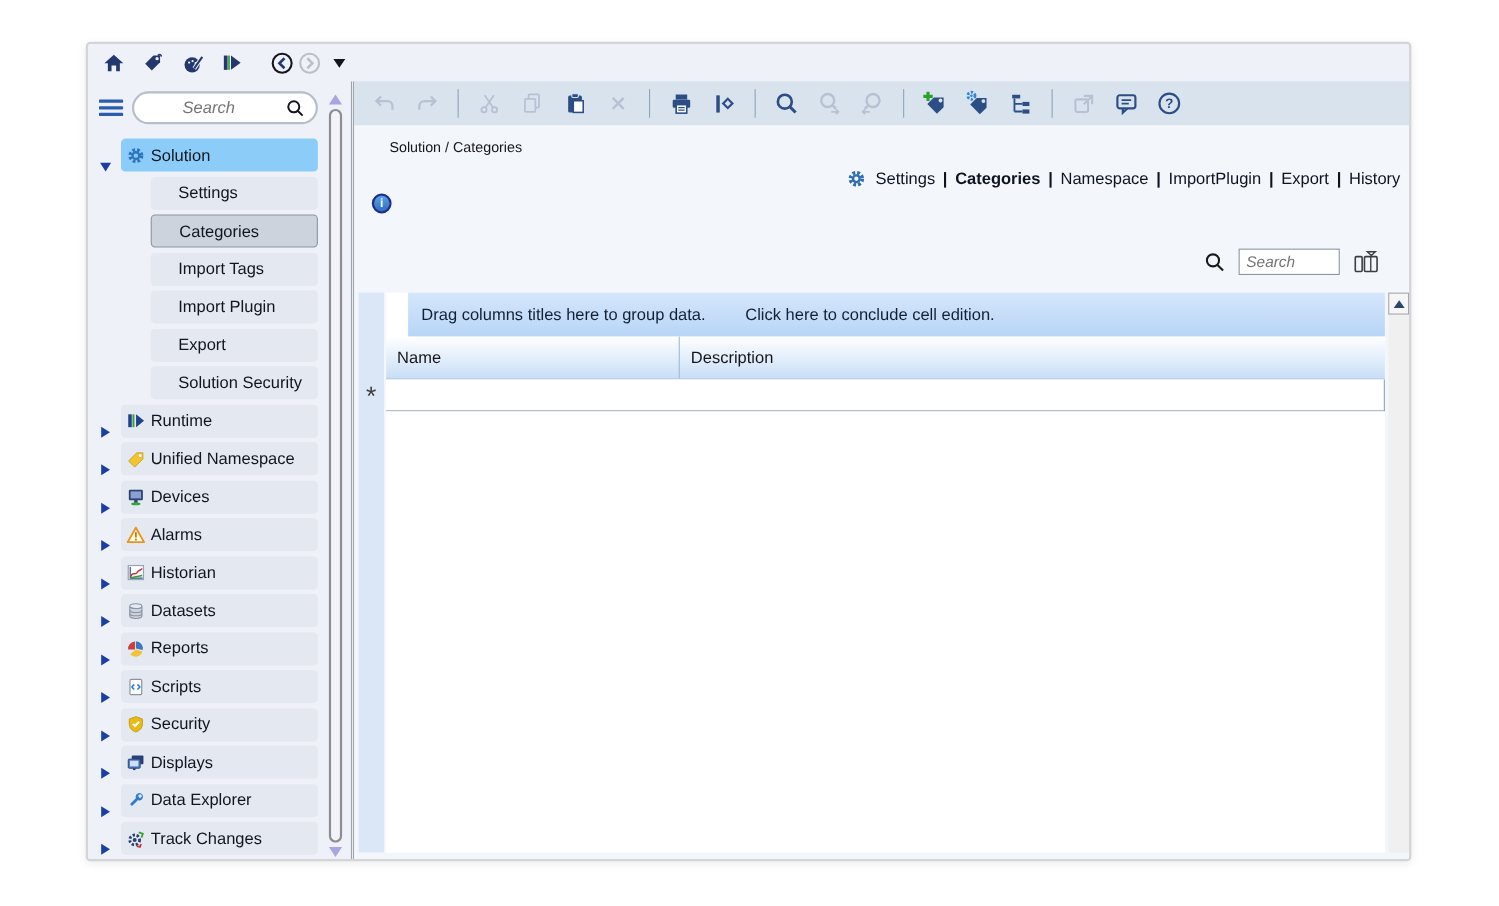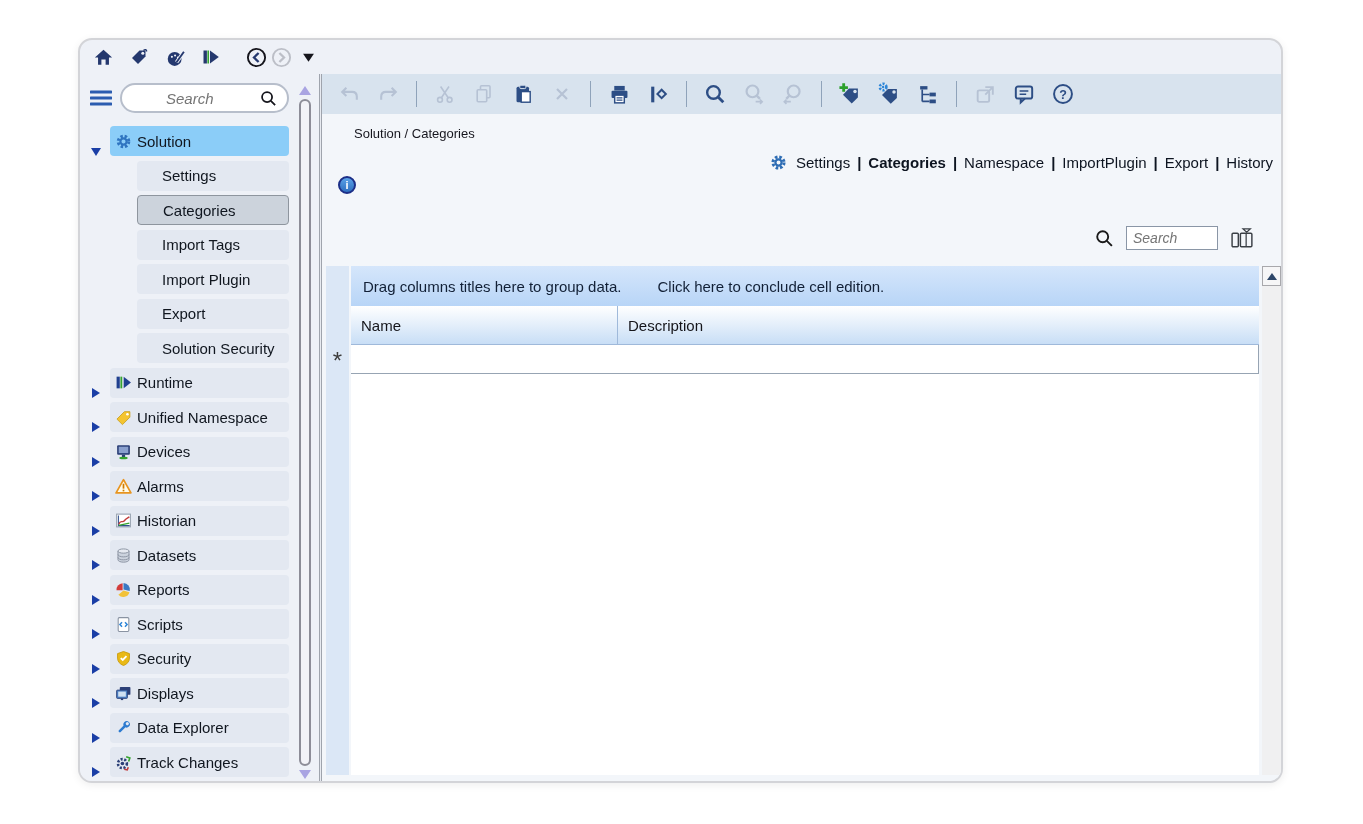--- a/index.html
+++ b/index.html
@@ -1,18 +1,18 @@
 <!DOCTYPE html>
 <html><head>
 <meta charset="utf-8">
 <style>
   * { box-sizing: border-box; margin: 0; padding: 0; }
   html,body { width:1363px; height:824px; background:#ffffff; font-family:"Liberation Sans", sans-serif; overflow:hidden; }
   .window { position:absolute; left:78px; top:38px; width:1205px; height:745px;
-            background:#eef1f7; border:2px solid #d3d4d8; border-radius:14px;
+            background:#eef1f7; border:2px solid #d3d4d8; border-radius:4px;
             box-shadow:0 2px 8px rgba(0,0,0,.07); overflow:hidden; }
 
   
   .titlebar { position:absolute; left:0; top:0; right:0; height:34px; display:flex; align-items:center; padding-left:12px; }
   .tb-ico { width:22px; height:22px; display:flex; align-items:center; justify-content:center; margin-right:14px; }
   .tb-ico.grp { margin-right:3px; }
 
   
   .sidebar { position:absolute; left:0; top:34px; bottom:0; width:239px; background:#eef1f7; }
   .side-divider { position:absolute; left:239px; top:34px; bottom:0; width:3px;
@@ -63,21 +63,21 @@
                       font-size:14px; color:#333; padding:0 6px; font-family:"Liberation Sans",sans-serif; outline:none; }
 
   
   .grid { position:absolute; left:4px; right:0; top:152px; bottom:6px; }
   .row-strip { position:absolute; left:0; top:0; bottom:0; width:23px; background:#dbe7f6; }
   .new-marker { position:absolute; left:0; top:80px; width:23px; height:29px; display:flex; align-items:center;
                 justify-content:center; font-size:24px; color:#3c3c3c; }
   .grid-main { position:absolute; left:25px; right:22px; top:0; bottom:0; background:#fff;
                display:flex; flex-direction:column; }
   .group-band { height:40px; background:linear-gradient(#d5e6fb,#b8d5f7); display:flex; align-items:center;
-                padding-left:12px; gap:36px; font-size:15px; color:#122036; }
+                padding-left:12px; gap:36px; font-size:15px; color:#122036;margin-left:20px; }
   .hdr-row { height:39px; display:flex; background:linear-gradient(#ffffff,#c8def6); border-bottom:1px solid #9fb9da; }
   .hdr-cell { display:flex; align-items:center; padding-left:10px; font-size:15px; color:#15151a; }
   .hdr-name { width:267px; border-right:1px solid #9fb9da; }
   .hdr-desc { flex:1; }
   .new-row { height:29px; background:#fff; border-bottom:1px solid #97a4b3; border-right:1px solid #97a4b3; }
   .grid-rest { flex:1; background:#fff; }
   .grid-scroll { position:absolute; right:0; top:0; bottom:0; width:19px; background:#f0f0f1; }
   .gs-btn { width:19px; height:20px; background:#f6f6f7; border:1px solid #a8a8ac; display:flex;
             align-items:center; justify-content:center; }
   .gs-arr { width:0;height:0;border-left:5px solid transparent;border-right:5px solid transparent;border-bottom:7px solid #2d4668; }

